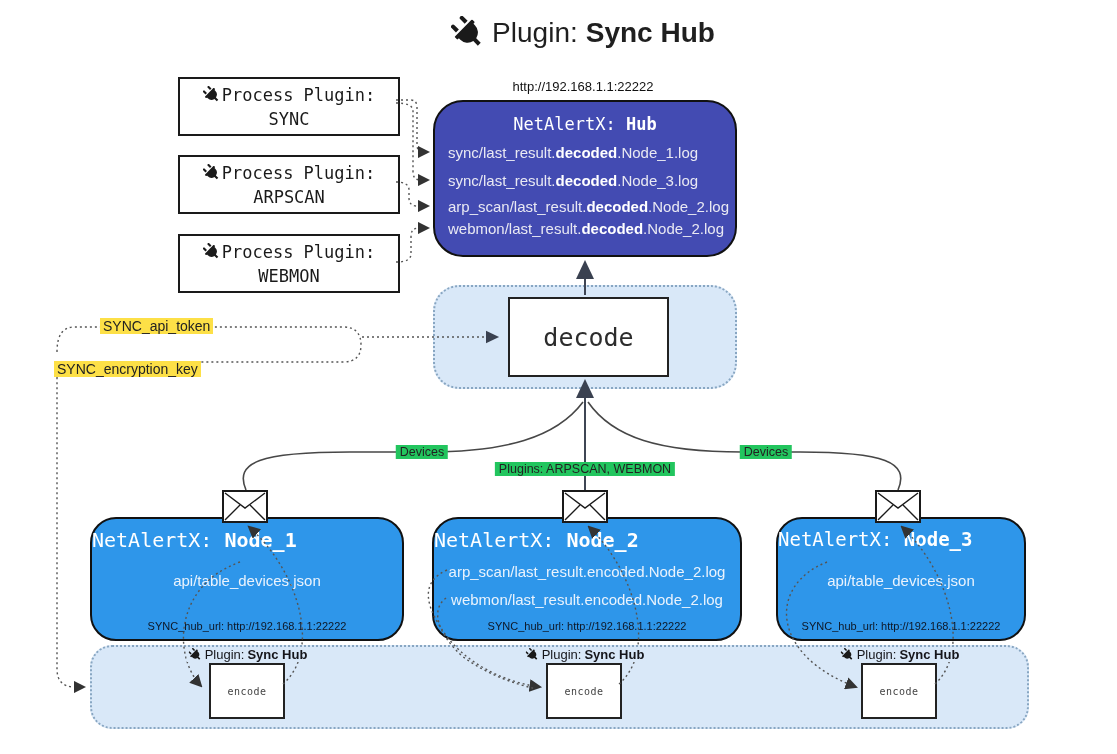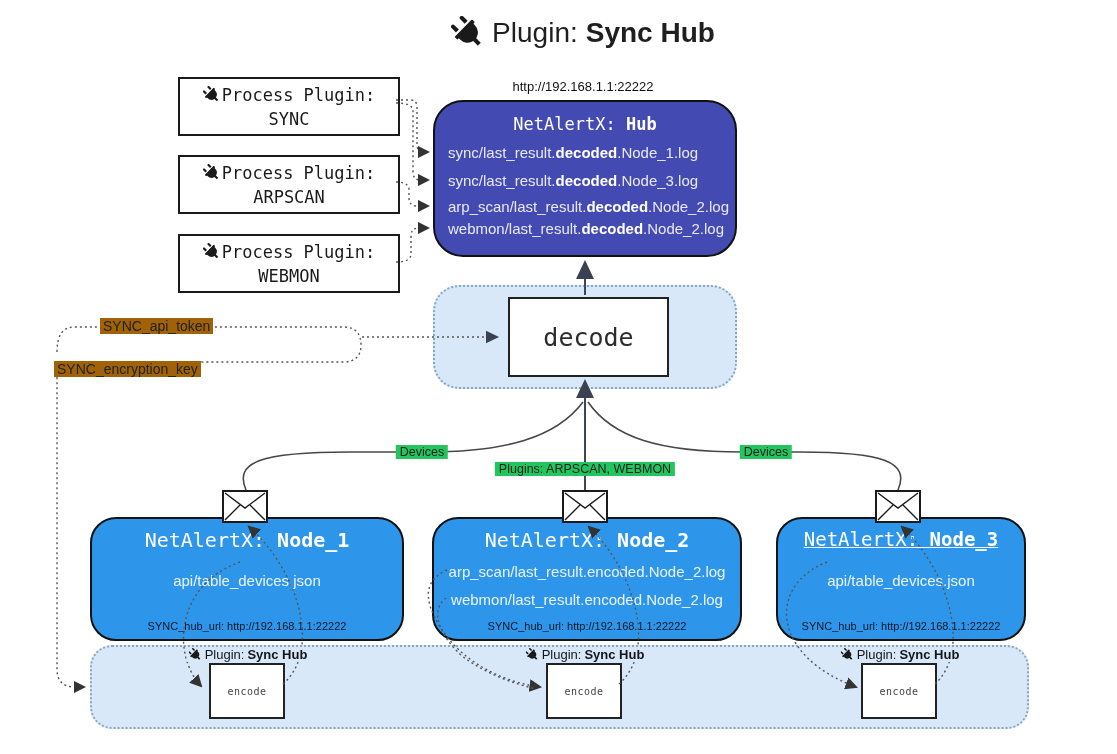--- a/index.html
+++ b/index.html
@@ -47,32 +47,32 @@
   .enc-label{position:absolute;top:647px;transform:translateX(-50%);display:flex;align-items:center;gap:3px;
              font-size:13px;line-height:15px;color:#15151a;background:var(--panel_fill,#D9E8F8);
              padding:0 2px;z-index:3;white-space:nowrap;}
   .enc-label .plug{width:13px;height:13px;}
   .encl1{left:248px}.encl2{left:585px}.encl3{left:900px}
 
   
   .node{position:absolute;top:517px;height:120px;background:var(--node_fill,#2E96EA);
         border:2px solid #111;border-radius:26px;color:#fff;z-index:1;}
   .node1{left:90px;width:310px}.node2{left:432px;width:306px}.node3{left:776px;width:246px}
-  .node-title{position:absolute;top:9px;width:100%;text-align:center;
+  .node-title{position:absolute;top:9px;width:100%;
               font-family:"DejaVu Sans Mono",monospace;font-size:20px;white-space:nowrap;}
-  .node3 .node-title{font-size:19px;text-decoration:underline;}
+  .node3 .node-title{font-size:19px;}
   .node-line{position:absolute;width:100%;text-align:center;font-size:15px;color:#eaf3fd;white-space:nowrap;}
   .nl-mid{top:53px}.nl-a{top:44px}.nl-b{top:72px}
   .node-footer{position:absolute;bottom:7px;width:100%;text-align:center;font-size:11px;color:#0e1726;white-space:nowrap;}
 
   
   .edge-label{position:absolute;transform:translate(-50%,-50%);background:#22c55e;padding:0 4px;
               font-size:12.5px;color:#222;z-index:3;white-space:nowrap;}
   .devL{left:422px;top:452px}.devR{left:766px;top:452px}.plg{left:585px;top:469px}
-  .setting-label{position:absolute;background:#a16207;padding:0 3px;font-size:14px;color:#222;z-index:3;white-space:nowrap;}
+  .setting-label{position:absolute;background:#fde047;padding:0 3px;font-size:14px;color:#222;z-index:3;white-space:nowrap;}
   .set1{left:100px;top:318px}.set2{left:54px;top:361px}
 
   
   .overlay{position:absolute;left:0;top:0;width:1117px;height:754px;z-index:2;pointer-events:none;}
   .edge-solid{fill:none;stroke:#474747;stroke-width:1.6px;}
   .edge-main{fill:none;stroke:#3f4654;stroke-width:2px;}
   .edge-dot{fill:none;stroke:#555;stroke-width:1.4px;stroke-dasharray:2 3;}
 </style>
 </head>
 <body>

